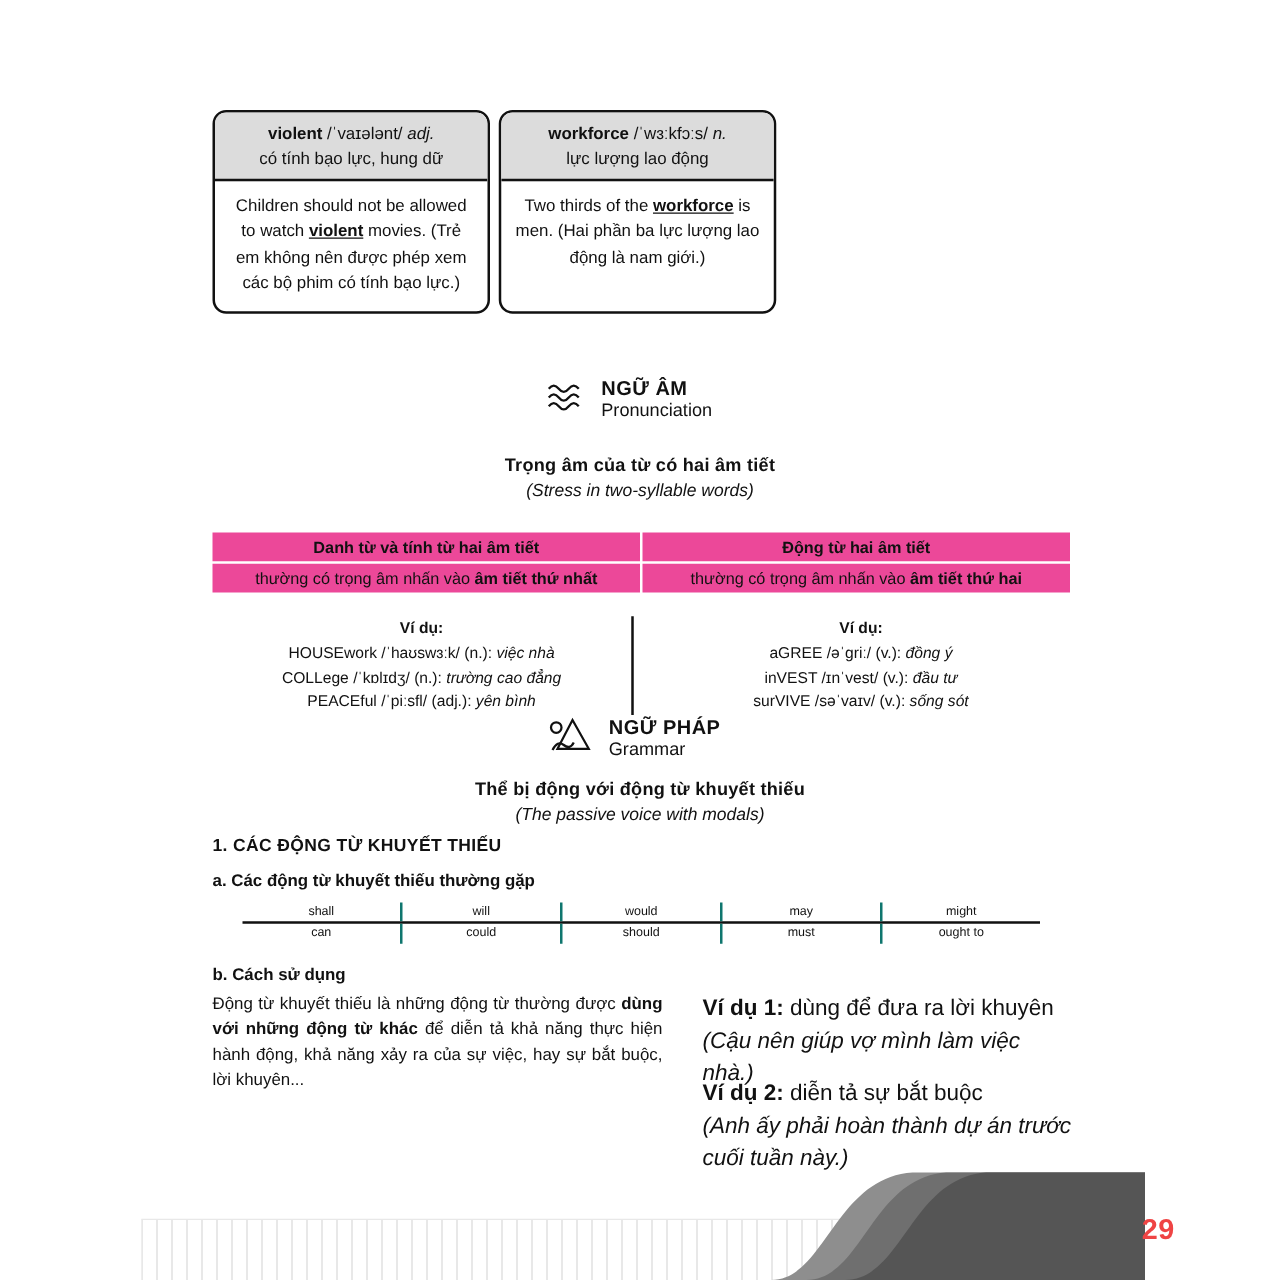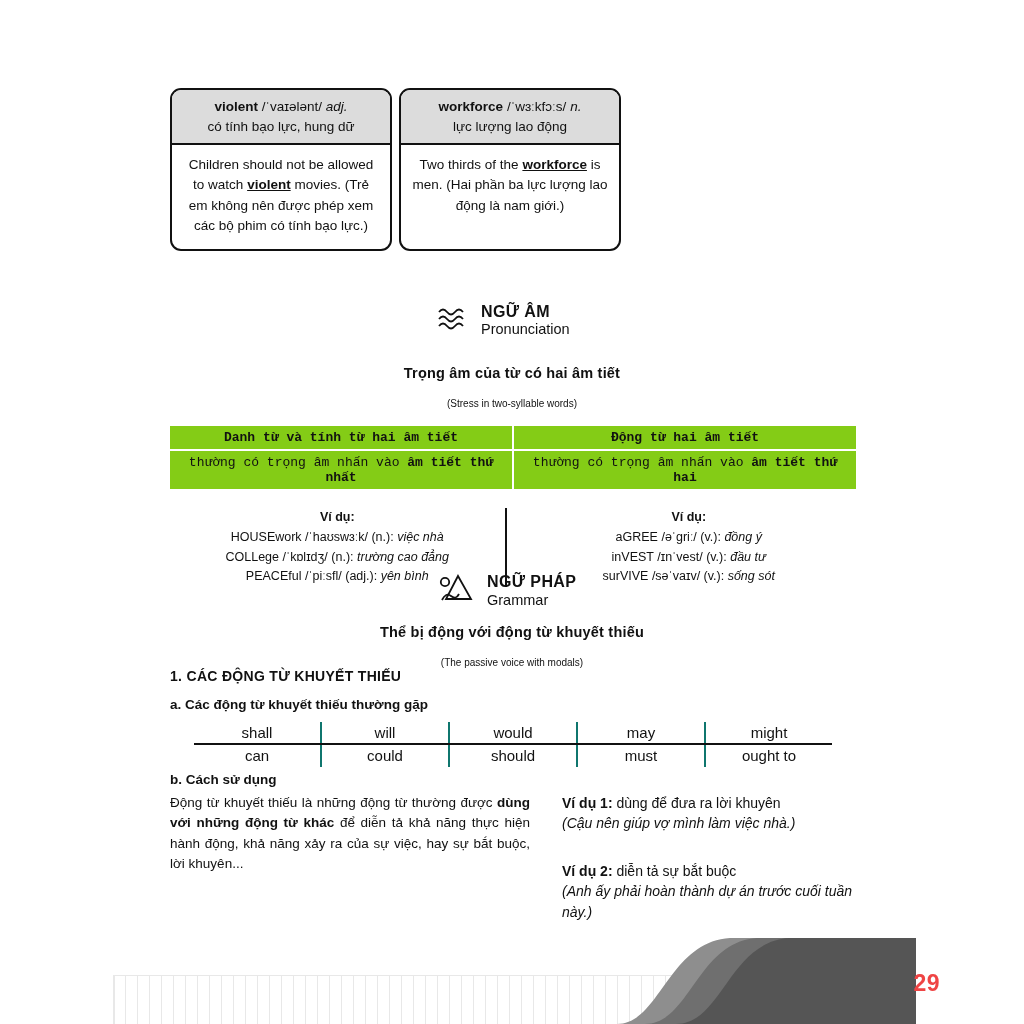--- a/index.html
+++ b/index.html
@@ -71,42 +71,41 @@
 
   .centered-title {
     position: absolute;
     width: 1024px; left: 0;
     text-align: center;
   }
   .centered-title .t1 {
     font-size: 14.5px; font-weight: bold; letter-spacing: .2px;
   }
   .centered-title .t2 {
-    font-size: 10px; margin-top: 17px;
+    font-size: 14px; margin-top: 3px; font-style: italic;
   }
 
   
   .stress-table {
     position: absolute;
     left: 170px; top: 426px;
     width: 686px;
   }
   .stress-headrow {
     display: flex;
     gap: 2px;
   }
   .stress-headrow .cell {
     flex: 1;
-    background: #84cc16;
+    background: #ec4899;
     text-align: center;
     font-size: 13px;
     font-weight: bold;
     padding: 4px 4px;
     box-sizing: border-box;
-    font-family: Liberation Mono, monospace;
   }
   .stress-subrow { margin-top: 2px; }
   .stress-subrow .cell {
     font-weight: normal;
     padding: 4px 4px;
   }
   .stress-subrow .cell b { font-weight: bold; }
   .stress-body {
     display: flex;
     margin-top: 19px;
@@ -129,21 +128,21 @@
     position: absolute;
     left: 194px; top: 722px;
     width: 638px;
   }
   .modal-table .row {
     display: flex;
   }
   .modal-table .row .cell {
     flex: 1;
     text-align: center;
-    font-size: 15px;
+    font-size: 10px;
     padding: 2px 0 3px;
     box-sizing: border-box;
   }
   .modal-table .row .cell + .cell {
     border-left: 2px solid #0f766e;
   }
   .modal-table .row.r1 { border-bottom: 2px solid #111; }
   .modal-table .row.r1 .cell { padding-bottom: 2px; }
 
   
@@ -161,21 +160,21 @@
     width: 360px;
     font-size: 13.5px;
     line-height: 1.5;
     text-align: justify;
   }
   .usage-text b { font-weight: bold; }
 
   .example-block {
     position: absolute;
     width: 300px;
-    font-size: 14px;
+    font-size: 18px;
     line-height: 1.45;
   }
   .example-block .lead b { font-weight: bold; }
   .example-block .eng u { text-decoration: underline; font-weight: bold; }
   .example-block .vie { font-style: italic; }
   .ex1 { left: 562px; top: 793px; }
   .ex2 { left: 562px; top: 861px; }
 
   
   .footer-deco {

